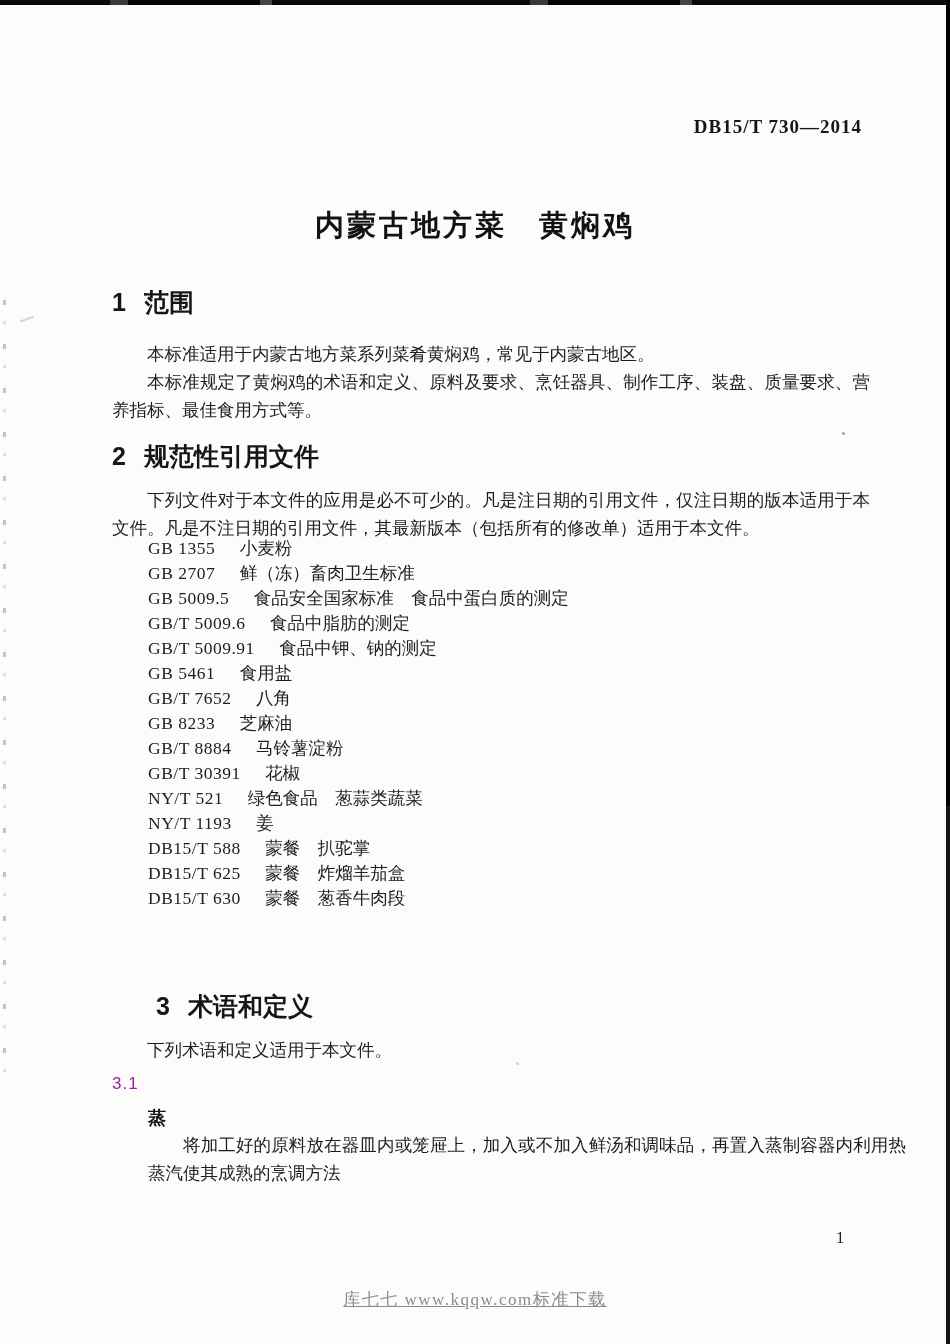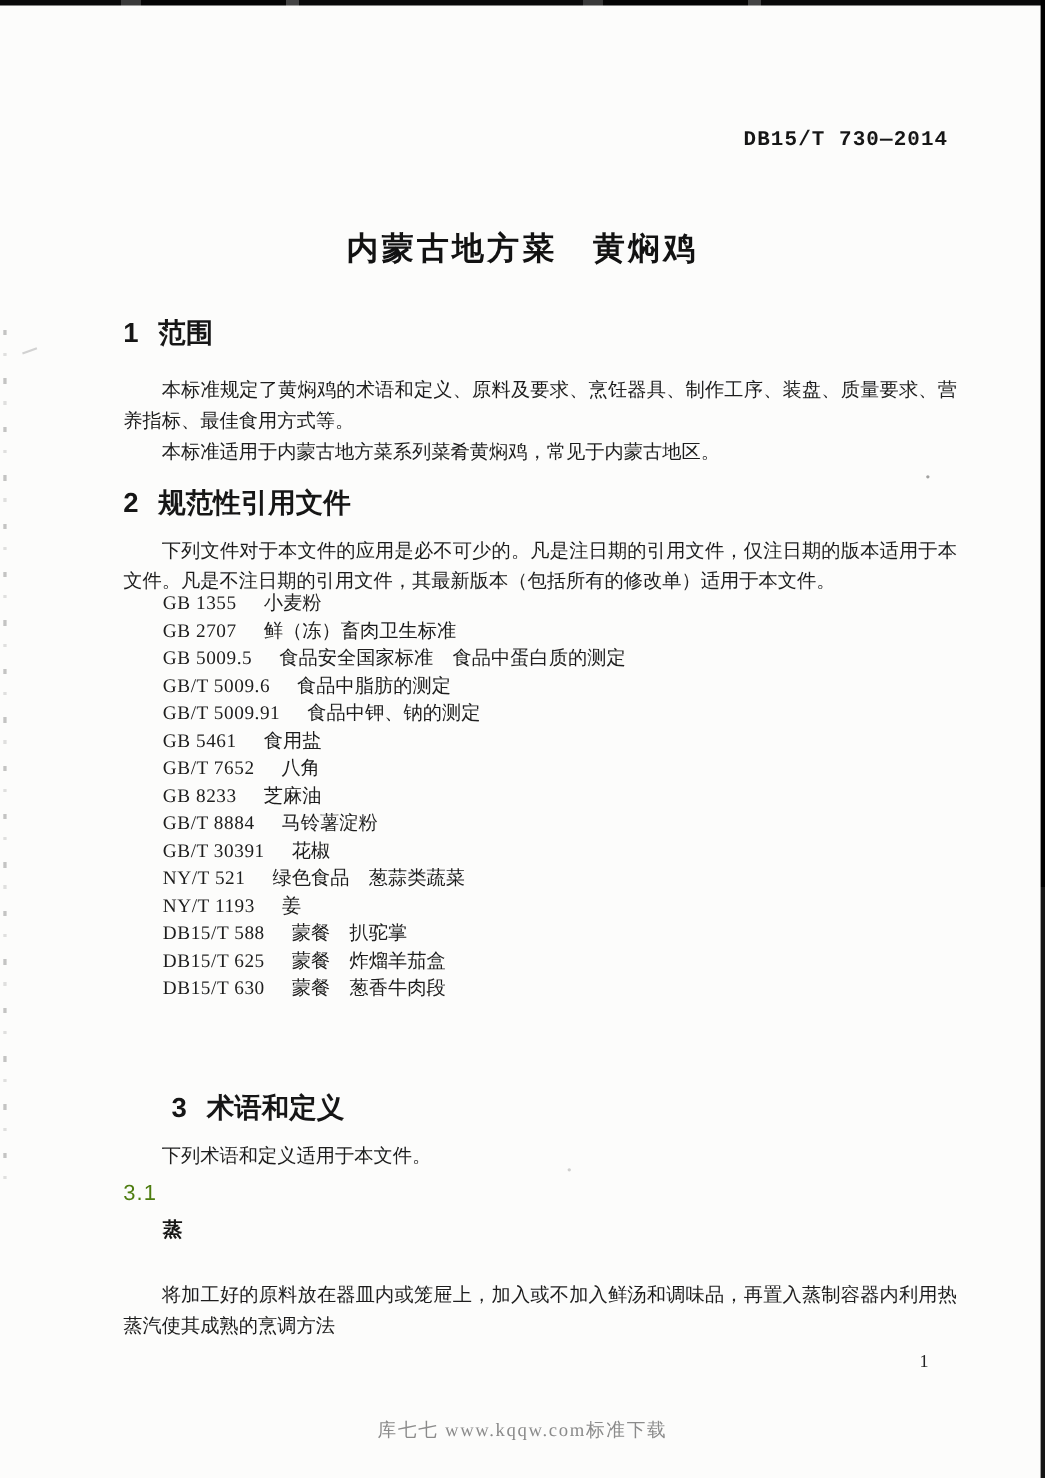--- a/index.html
+++ b/index.html
@@ -23,21 +23,21 @@
   .artifact-left{
     position:absolute; left:3px; top:300px; width:3px; height:780px;
     background:repeating-linear-gradient(180deg,
       rgba(90,90,90,.35) 0 5px, transparent 5px 21px, rgba(120,120,120,.22) 21px 24px, transparent 24px 44px);
   }
   .speck{ position:absolute; width:3px; height:3px; background:rgba(70,70,70,.5); border-radius:50%; }
 
   
   .header-code{
     position:absolute; top:116px; right:88px;
-    font-family:Liberation Mono, monospace;
+    font-family:Liberation Serif, serif;
     font-weight:bold; font-size:19px; letter-spacing:1px; color:#161616;
   }
   
   .doc-title{
     position:absolute; top:206px; left:0; width:100%; text-align:center;
     font-family:"Liberation Sans","DejaVu Sans",sans-serif;
     font-weight:bold; font-size:29px; letter-spacing:3px; color:#121212;
   }
   
   .sec-heading{
@@ -55,40 +55,40 @@
   .body-block p{ text-indent:2em; }
   
   .ref-list{ position:absolute; left:148px; top:536px; width:720px; }
   .ref-row{ height:25px; line-height:25px; font-size:17.5px; white-space:nowrap; }
   .ref-code{ letter-spacing:.5px; }
   .ref-title{ margin-left:1.4em; }
   
   .term-number{
     position:absolute; left:112px; top:1074px;
     font-family:"Liberation Sans","DejaVu Sans",sans-serif;
-    font-size:20px; letter-spacing:1px; color:#4d7c0f;
+    font-size:17px; letter-spacing:1px; color:#a21caf;
   }
   .term-word{
     position:absolute; left:148px; top:1106px;
     font-family:"Liberation Sans","DejaVu Sans",sans-serif;
     font-weight:bold; font-size:18px; color:#161616;
   }
-  .term-def{ top:1163px; }
+  .term-def{ top:1131px;margin-left:36px; }
   .term-source{
     position:absolute; left:148px; top:1184px;
     font-size:17.5px; color:#1d1d1d; letter-spacing:.3px;
   }
   
   .page-number{
     position:absolute; left:836px; top:1228px;
     font-size:16.5px; color:#222;
   }
   .footer-watermark{
     position:absolute; left:0; top:1288px; width:100%; text-align:center;
-    font-size:17px; letter-spacing:1.5px; color:#8b8b8b;
+    font-size:17px; letter-spacing:1.5px; color:#8b8b8b;text-decoration:underline;
   }
 </style>
 </head>
 <body>
 
 <div class="page">
 
   <div class="artifact-top"></div>
   <div class="artifact-right"></div>
   <div class="artifact-left"></div>
@@ -97,22 +97,22 @@
   <div class="speck" style="left:20px; top:318px; width:14px; height:2px; border-radius:0; transform:rotate(-20deg); opacity:.45;"></div>
 
   <div class="header-code">DB15/T 730—2014</div>
 
   <div class="doc-title">内蒙古地方菜　黄焖鸡</div>
 
   <div class="sec-heading" style="top:286px;">
     <span class="sec-num">1</span><span>范围</span>
   </div>
   <div class="body-block" style="top:340px;">
+    <p>本标准适用于内蒙古地方菜系列菜肴黄焖鸡，常见于内蒙古地区。</p>
     <p>本标准规定了黄焖鸡的术语和定义、原料及要求、烹饪器具、制作工序、装盘、质量要求、营养指标、最佳食用方式等。</p>
-    <p>本标准适用于内蒙古地方菜系列菜肴黄焖鸡，常见于内蒙古地区。</p>
   </div>
 
   <div class="sec-heading" style="top:440px;">
     <span class="sec-num">2</span><span>规范性引用文件</span>
   </div>
   <div class="body-block" style="top:486px;">
     <p>下列文件对于本文件的应用是必不可少的。凡是注日期的引用文件，仅注日期的版本适用于本文件。凡是不注日期的引用文件，其最新版本（包括所有的修改单）适用于本文件。</p>
   </div>
 
   <div class="ref-list">

